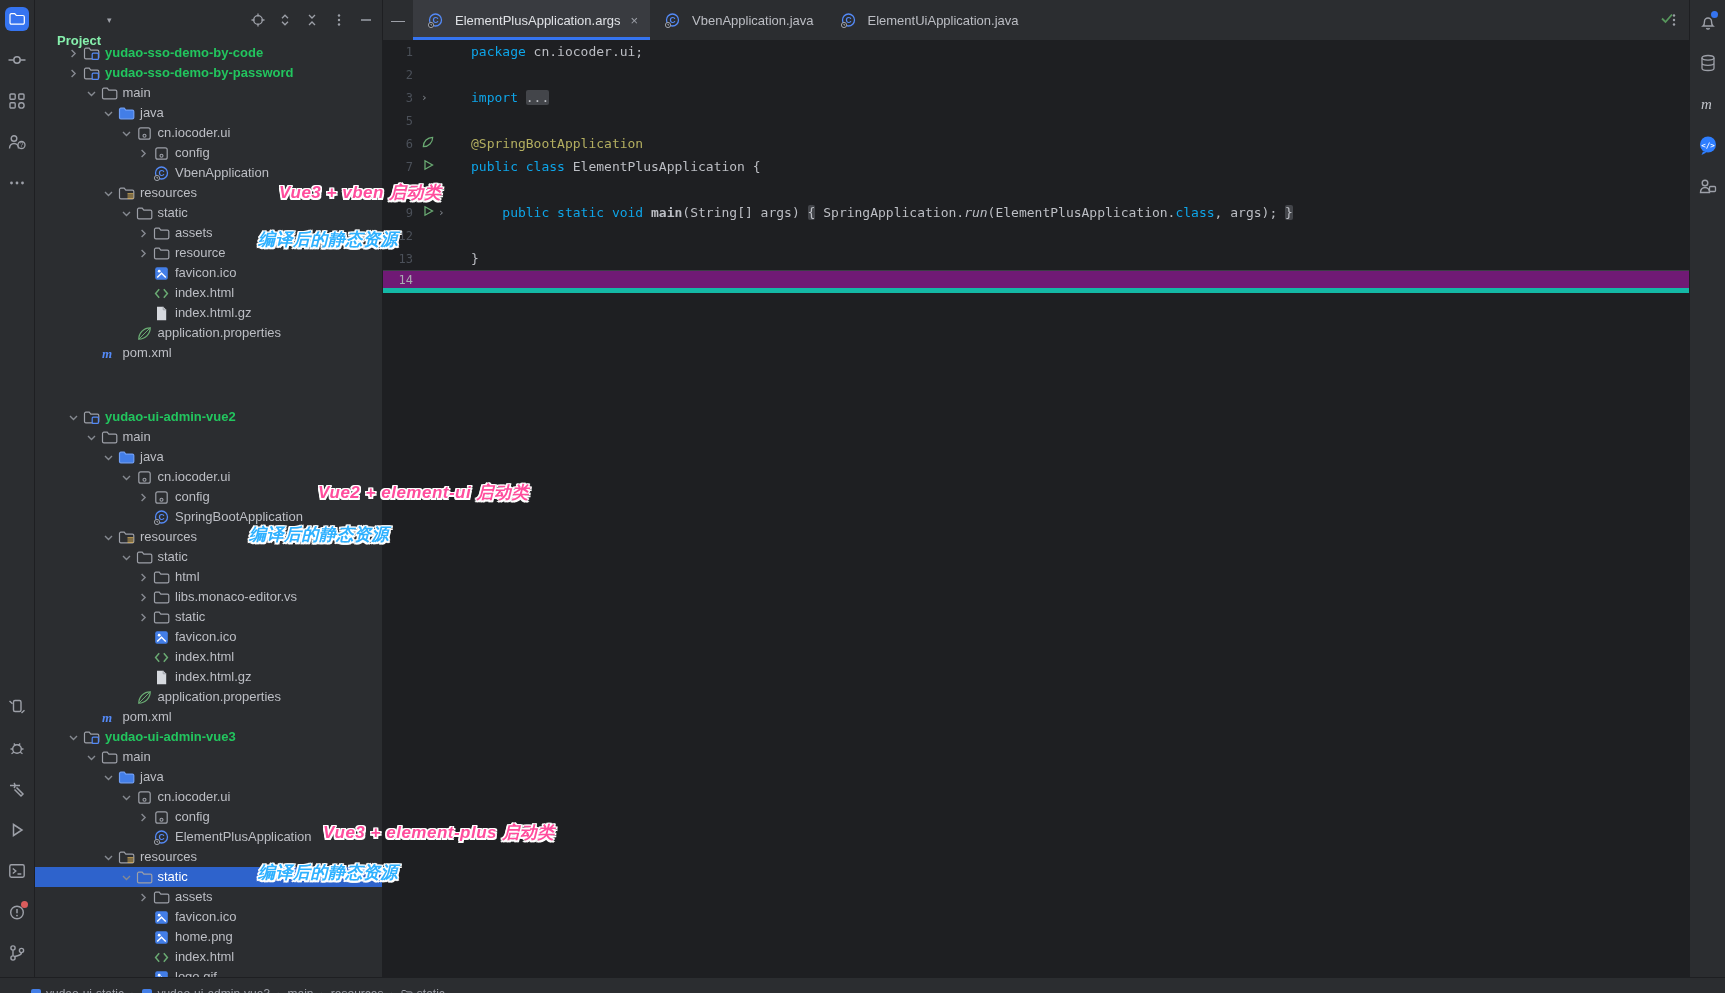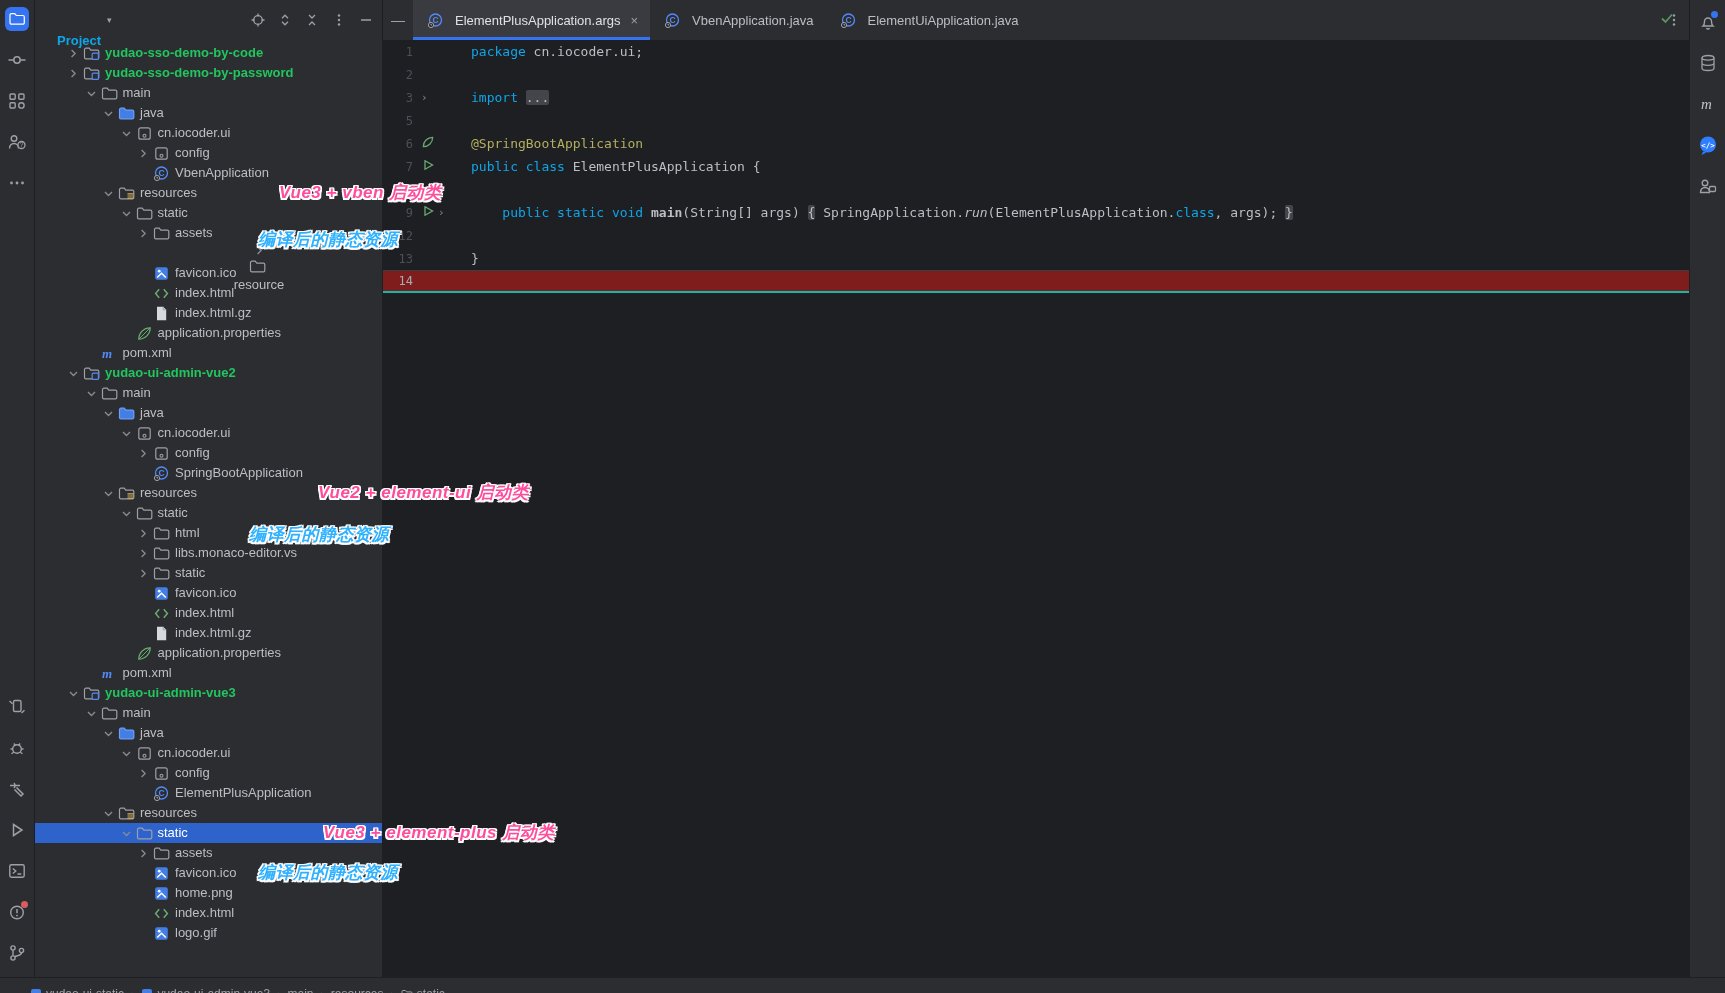--- a/index.html
+++ b/index.html
@@ -12,21 +12,21 @@
     background:#2b2d30; border-right:1px solid #1e1f22; display:flex; flex-direction:column; align-items:center; }
   .strip-top { display:flex; flex-direction:column; align-items:center; gap:17px; padding-top:7px; }
   .strip-bottom { margin-top:auto; display:flex; flex-direction:column; align-items:center; gap:17px; padding-bottom:12px; }
   .strip-btn { width:24px; height:24px; display:flex; align-items:center; justify-content:center; border-radius:6px; position:relative; }
   .strip-btn.active { background:#3574f0; }
 
   
   .project-panel { position:absolute; left:35px; top:0; bottom:16px; width:348px;
     background:#2b2d30; border-right:1px solid #1e1f22; }
   .panel-header { height:40px; display:flex; align-items:center; padding:0 8px 0 22px; }
-  .panel-title { color:#0ea5e9; font-size:13px; font-weight:bold;margin-top:40px; }
+  .panel-title { color:#86efac; font-size:13px; font-weight:bold;margin-top:40px; }
   .panel-caret { color:#9da0a8; font-size:9px; margin-left:6px; }
   .panel-icons { margin-left:auto; display:flex; align-items:center; gap:11px; }
   .phicon { width:16px; height:16px; display:flex; align-items:center; justify-content:center; }
 
   .tree { position:absolute; top:40px; left:0; right:0; bottom:0; overflow:hidden; padding-top:3px; }
   .trow { height:20px; display:flex; align-items:center; font-size:13px; color:#bcbec4; white-space:nowrap; }
   .trow.bold { font-weight:bold; color:#22c55e; }
   .trow.sel { background:#2e63cc; color:#ffffff; }
   .tchev { width:15px; height:15px; flex:0 0 15px; display:flex; align-items:center; justify-content:center; }
   .ticon { width:17px; height:17px; flex:0 0 17px; margin:0 5px 0 2px; display:flex; align-items:center; justify-content:center; }
@@ -37,21 +37,21 @@
   .tabbar { position:absolute; left:0; right:0; top:0; height:40px; background:#2b2d30; display:flex; align-items:stretch; }
   .hide-btn { width:30px; display:flex; align-items:center; justify-content:center; color:#9da0a8; font-size:14px; }
   .tab { display:flex; align-items:center; gap:6px; padding:0 12px; font-size:13px; color:#bcbec4; position:relative; }
   .tab.active { background:#393b40; color:#dfe1e5; }
   .tab.active::after { content:""; position:absolute; left:0; right:0; bottom:0; height:3px; background:#3574f0; }
   .tab-close { color:#9da0a8; font-size:13px; margin-left:4px; }
   .tab-kebab { margin-left:auto; width:30px; display:flex; align-items:center; justify-content:center; }
 
   .editor { position:absolute; left:0; right:0; top:40px; bottom:0; font-family:"DejaVu Sans Mono", monospace; font-size:13px; }
   .crow { height:23px; display:flex; align-items:center; white-space:pre; }
-  .crow.caret { background:#7f1d1d; border-top:1px solid #3b3e45; border-bottom:2px solid #14b8a6; }
+  .crow.caret { background:#701a75; border-top:1px solid #3b3e45; border-bottom:5px solid #14b8a6; }
   .lnum { width:30px; text-align:right; color:#4b5059; flex:0 0 30px; font-size:12px; }
   .crow.caret .lnum { color:#a9abb2; }
   .gico { width:46px; flex:0 0 46px; display:flex; align-items:center; gap:3px; padding-left:8px; }
   .gchev { color:#868a91; font-size:11px; }
   .codetext { padding-left:12px; }
   .kw { color:#0ea5e9; } .ann { color:#b3ae60; } .pl { color:#bcbec4; }
   .it { color:#bcbec4; font-style:italic; } .bd { color:#bcbec4; font-weight:bold; }
   .fold { background:#43454a; color:#bcbec4; border-radius:2px; }
   .check-widget { position:absolute; top:10px; right:14px; }
 
@@ -327,21 +327,21 @@
               <path d="M5.6 4 L9.1 7.5 L5.6 11" stroke="#868a91" stroke-width="1.4"></path>
             </svg>
           </div>
           <div class="ticon">
             <svg width="17" height="17" viewBox="0 0 17 17" fill="none" xmlns="http://www.w3.org/2000/svg">
               <path d="M1.5 4.6 a1.4 1.4 0 0 1 1.4-1.4 h3.3 l1.6 1.9 h6.6 a1.4 1.4 0 0 1 1.4 1.4 v5.9 a1.4 1.4 0 0 1-1.4 1.4 h-11.5 a1.4 1.4 0 0 1-1.4-1.4 z" stroke="#9da0a8" stroke-width="1.2" fill="none"></path>
             </svg>
           </div>
           <div class="tlabel">assets</div>
         </div>
-        <div class="trow" style="padding-left: 101px; flex-direction: column;">
+        <div class="trow" style="padding-left: 101px;">
           <div class="tchev">
             <svg width="15" height="15" viewBox="0 0 15 15" fill="none" xmlns="http://www.w3.org/2000/svg">
               <path d="M5.6 4 L9.1 7.5 L5.6 11" stroke="#868a91" stroke-width="1.4"></path>
             </svg>
           </div>
           <div class="ticon">
             <svg width="17" height="17" viewBox="0 0 17 17" fill="none" xmlns="http://www.w3.org/2000/svg">
               <path d="M1.5 4.6 a1.4 1.4 0 0 1 1.4-1.4 h3.3 l1.6 1.9 h6.6 a1.4 1.4 0 0 1 1.4 1.4 v5.9 a1.4 1.4 0 0 1-1.4 1.4 h-11.5 a1.4 1.4 0 0 1-1.4-1.4 z" stroke="#9da0a8" stroke-width="1.2" fill="none"></path>
             </svg>
           </div>
@@ -389,21 +389,21 @@
         </div>
         <div class="trow" style="padding-left: 48.5px;">
           <div class="tchev"></div>
           <div class="ticon">
             <svg width="17" height="17" viewBox="0 0 17 17" fill="none" xmlns="http://www.w3.org/2000/svg">
               <text x="1" y="13" font-size="13" font-style="italic" font-weight="bold" fill="#548af7" font-family="Liberation Serif, serif">m</text>
             </svg>
           </div>
           <div class="tlabel">pom.xml</div>
         </div>
-        <div class="trow bold" style="padding-left: 31px;">
+        <div class="trow bold" style="padding-left: 31px; margin-top: 44px;">
           <div class="tchev">
             <svg width="15" height="15" viewBox="0 0 15 15" fill="none" xmlns="http://www.w3.org/2000/svg">
               <path d="M4 6 L7.5 9.5 L11 6" stroke="#868a91" stroke-width="1.4"></path>
             </svg>
           </div>
           <div class="ticon">
             <svg width="17" height="17" viewBox="0 0 17 17" fill="none" xmlns="http://www.w3.org/2000/svg">
               <path d="M1.5 4.6 a1.4 1.4 0 0 1 1.4-1.4 h3.3 l1.6 1.9 h6.6 a1.4 1.4 0 0 1 1.4 1.4 v5.9 a1.4 1.4 0 0 1-1.4 1.4 h-11.5 a1.4 1.4 0 0 1-1.4-1.4 z" stroke="#9da0a8" stroke-width="1.2" fill="none"></path>
               <rect x="9.2" y="8.2" width="6.2" height="6.2" rx="1" fill="#2b2d30" stroke="#548af7" stroke-width="1.2"></rect>
             </svg>

